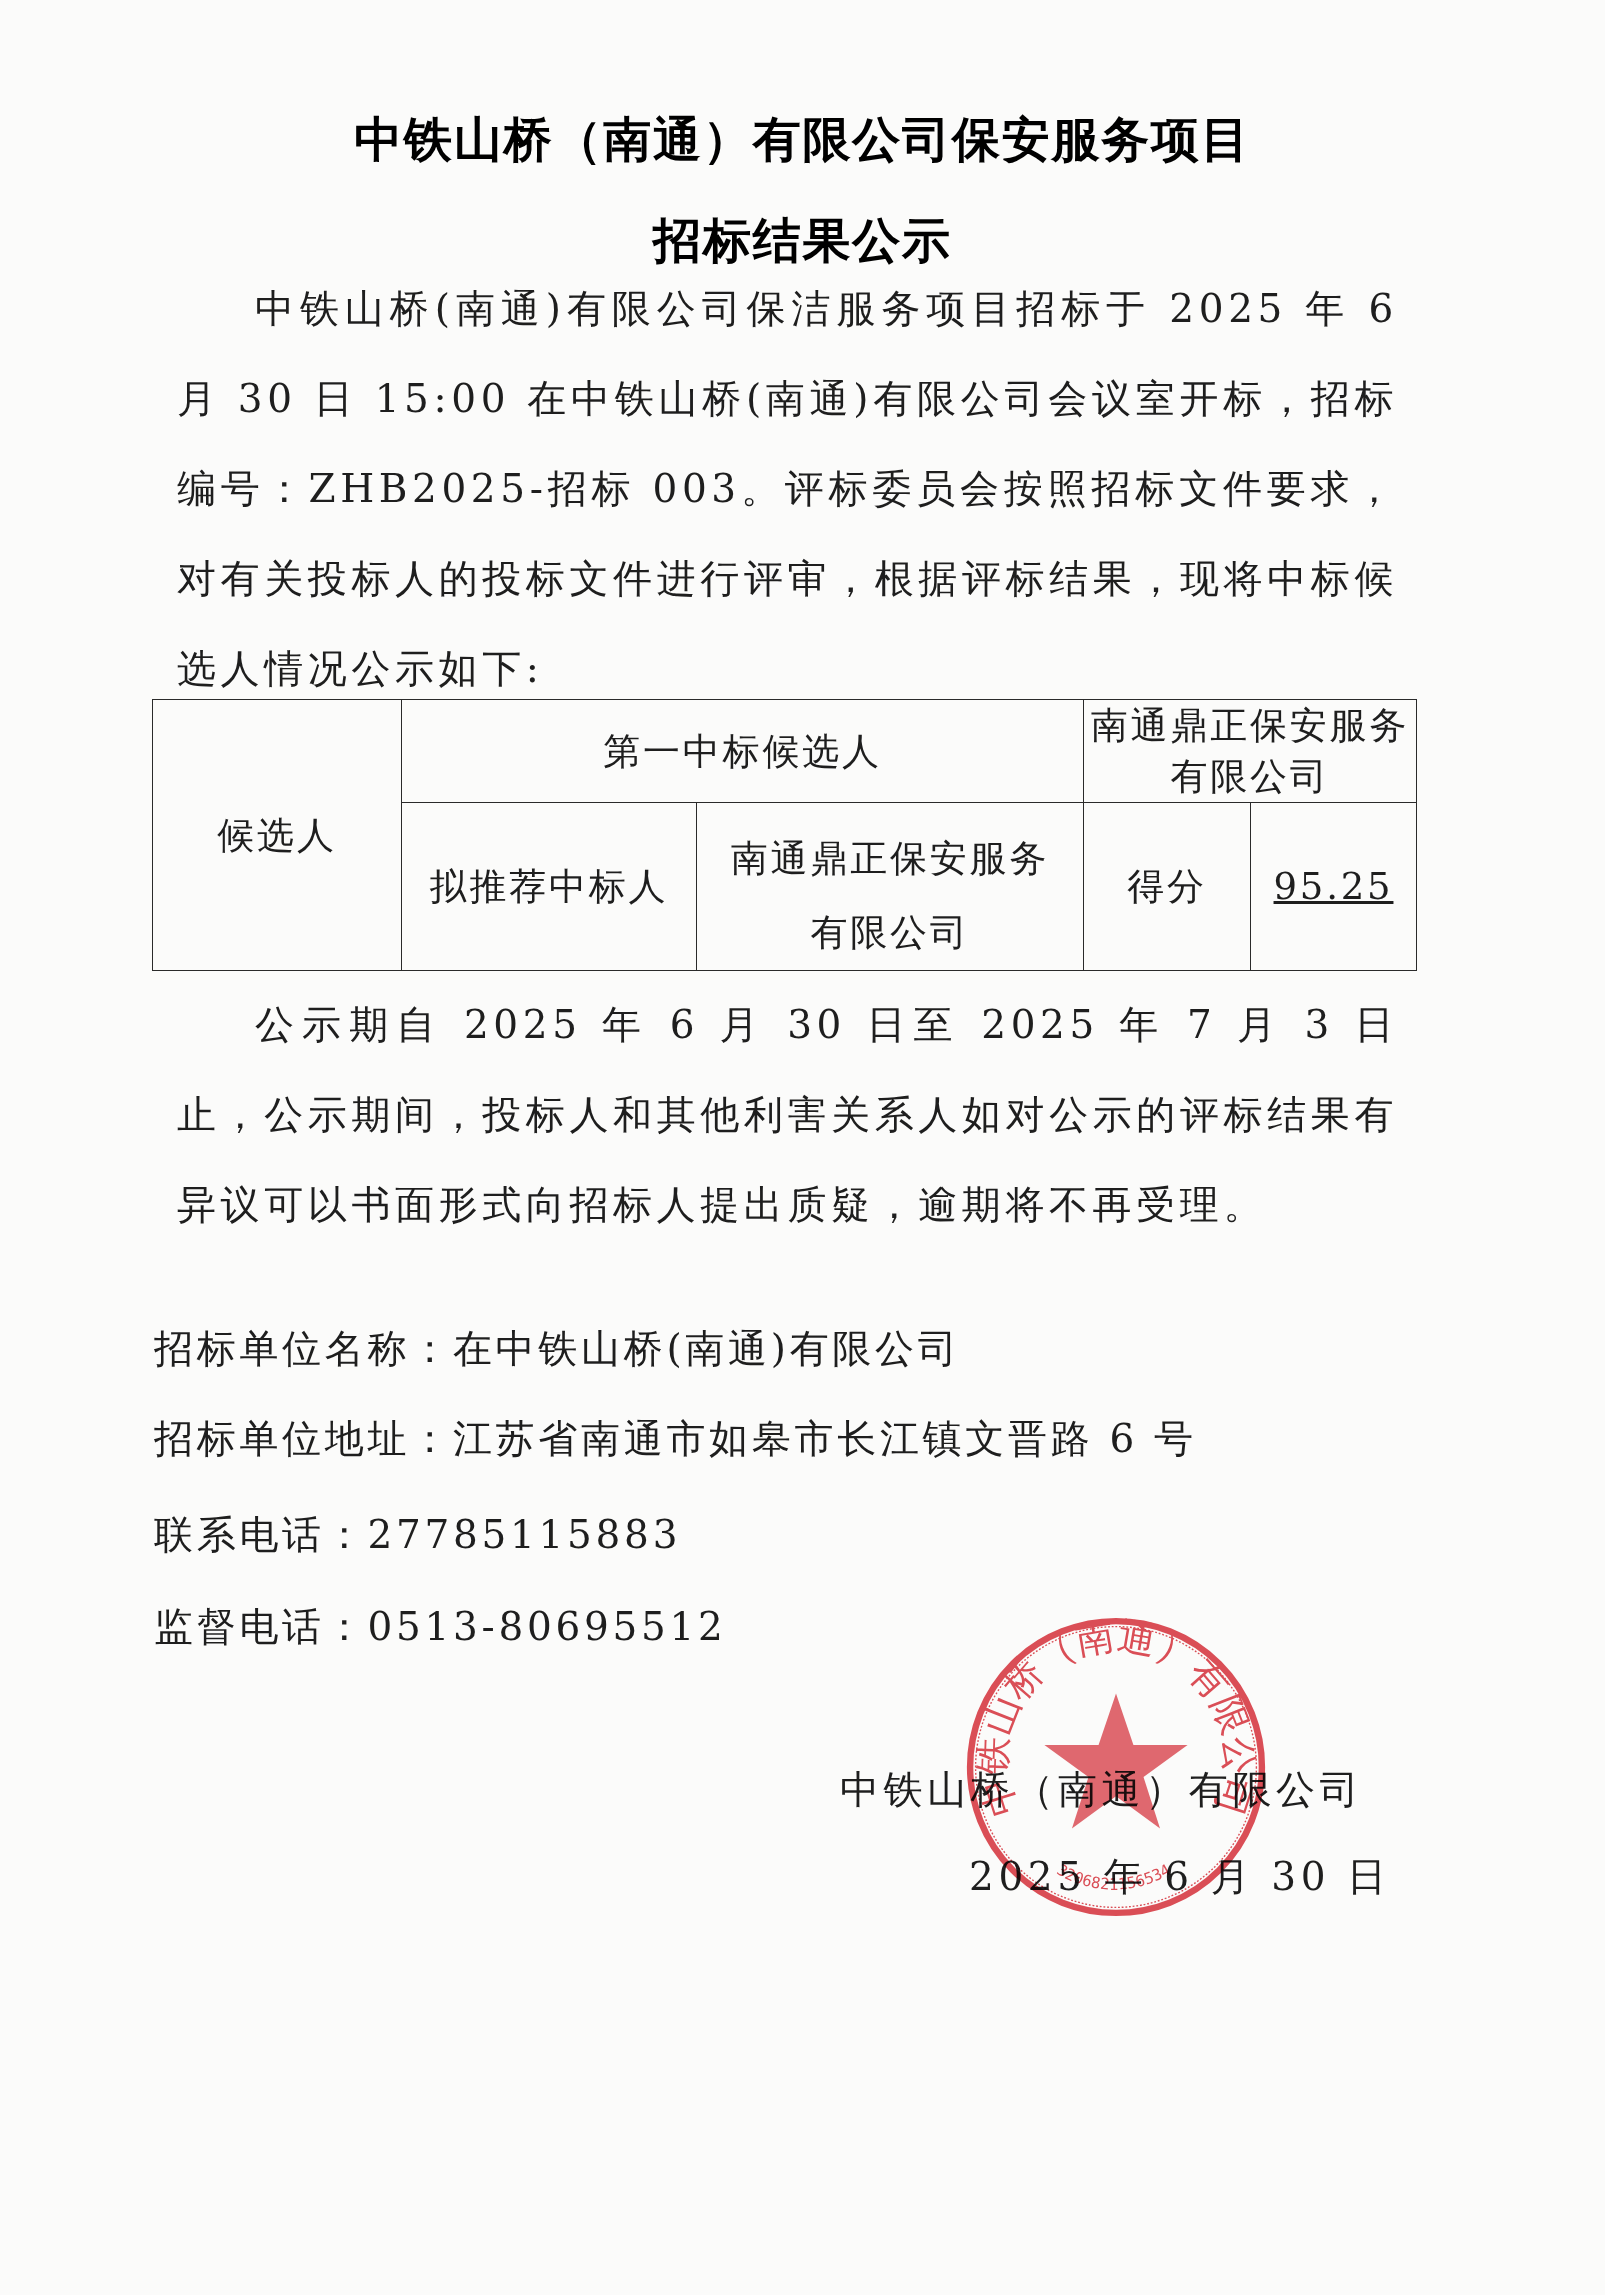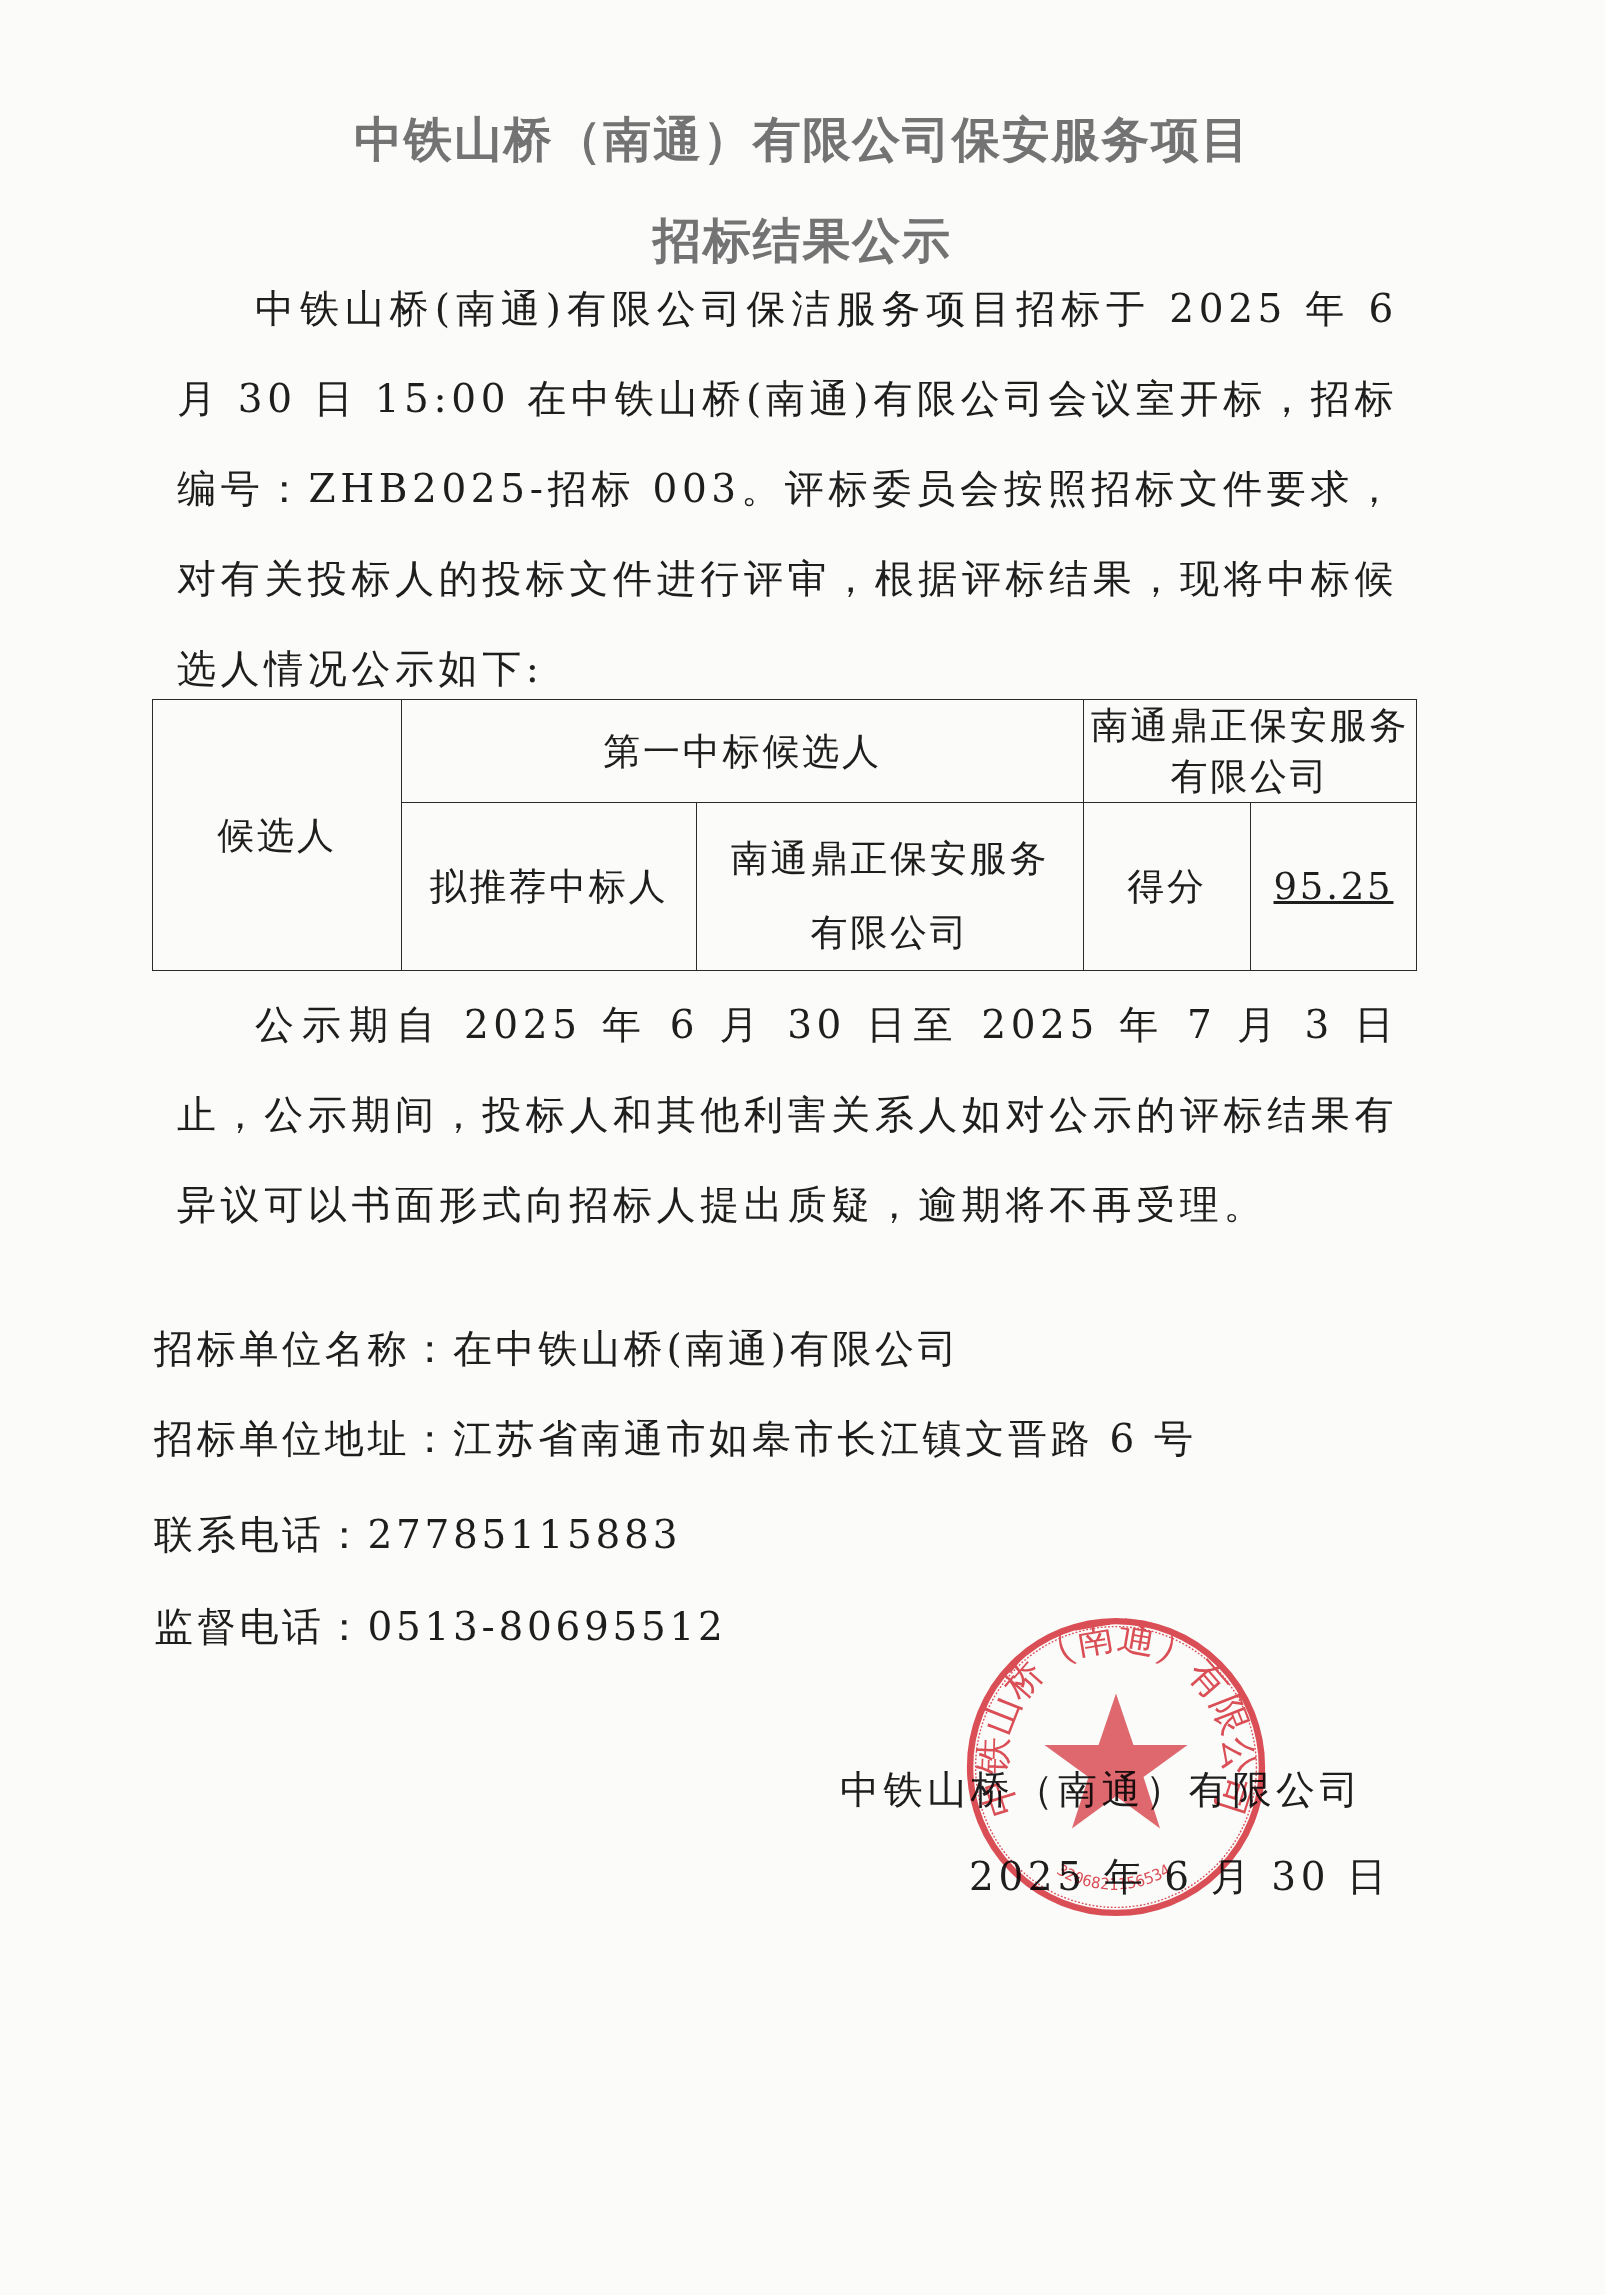--- a/index.html
+++ b/index.html
@@ -7,21 +7,21 @@
     width: 1605px; height: 2348px;
     background: #fbfbfa;
     font-family: "DejaVu Serif", "Liberation Serif", serif;
     color: #1e1e1e;
     position: relative;
     overflow: hidden;
   }
   .title {
     position: absolute; left: 0; width: 1605px; text-align: center;
     font-family: "DejaVu Sans", "Liberation Sans", sans-serif;
-    font-weight: bold; font-size: 48px; letter-spacing: 1.8px; color: #737373;
+    font-weight: bold; font-size: 48px; letter-spacing: 1.8px; color: #000000;
   }
   .t1 { top: 108px; }
   .t2 { top: 209px; }
   .para {
     position: absolute; left: 177px; width: 1221px;
     font-size: 39px; line-height: 90px; letter-spacing: 4.6px;
     text-align: justify; text-indent: 2em;
   }
   .p1 { top: 264px; }
   .p2 { top: 980px; }

